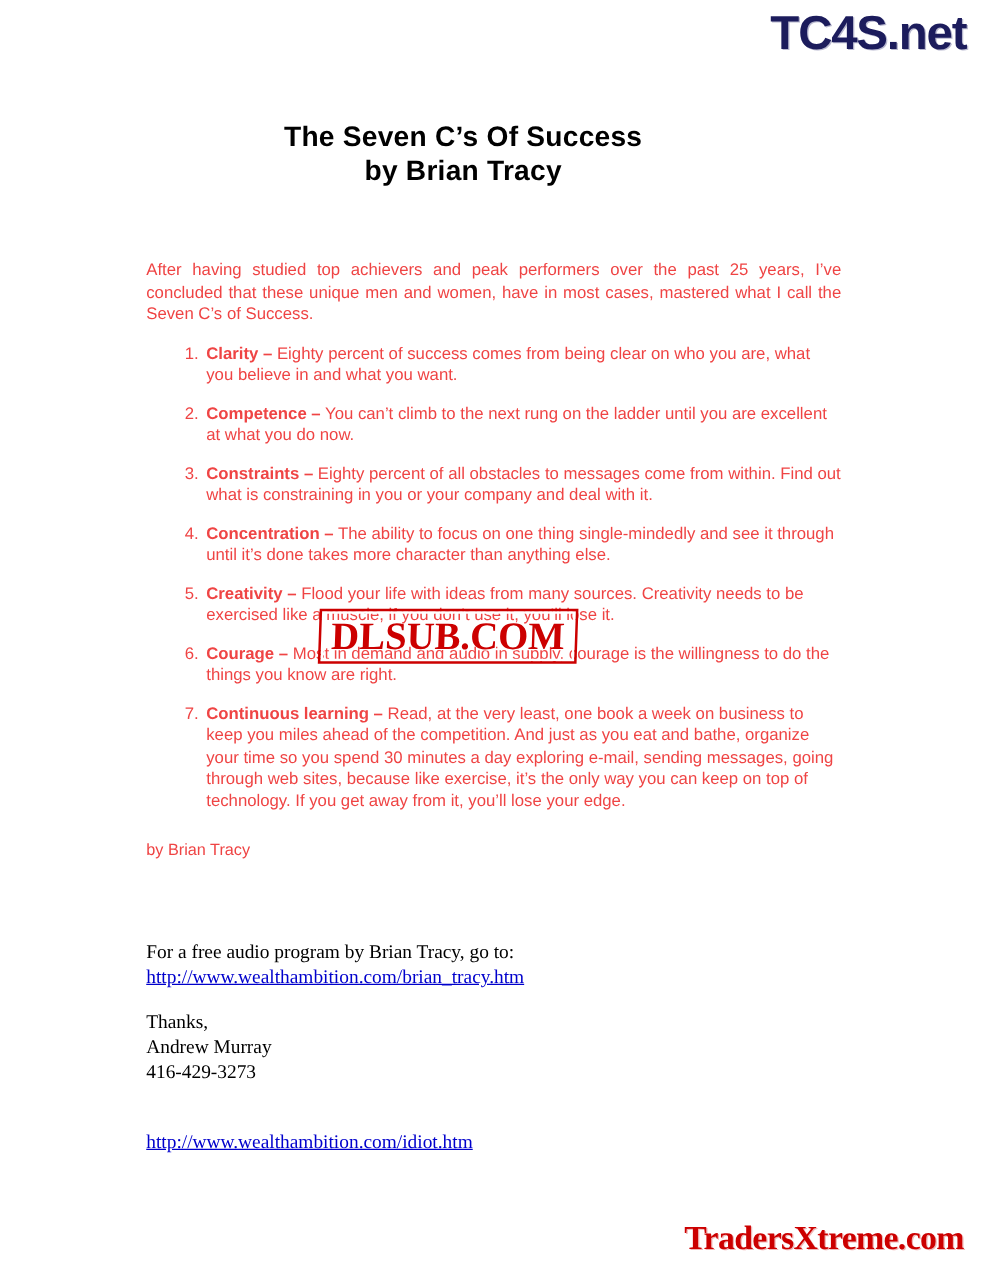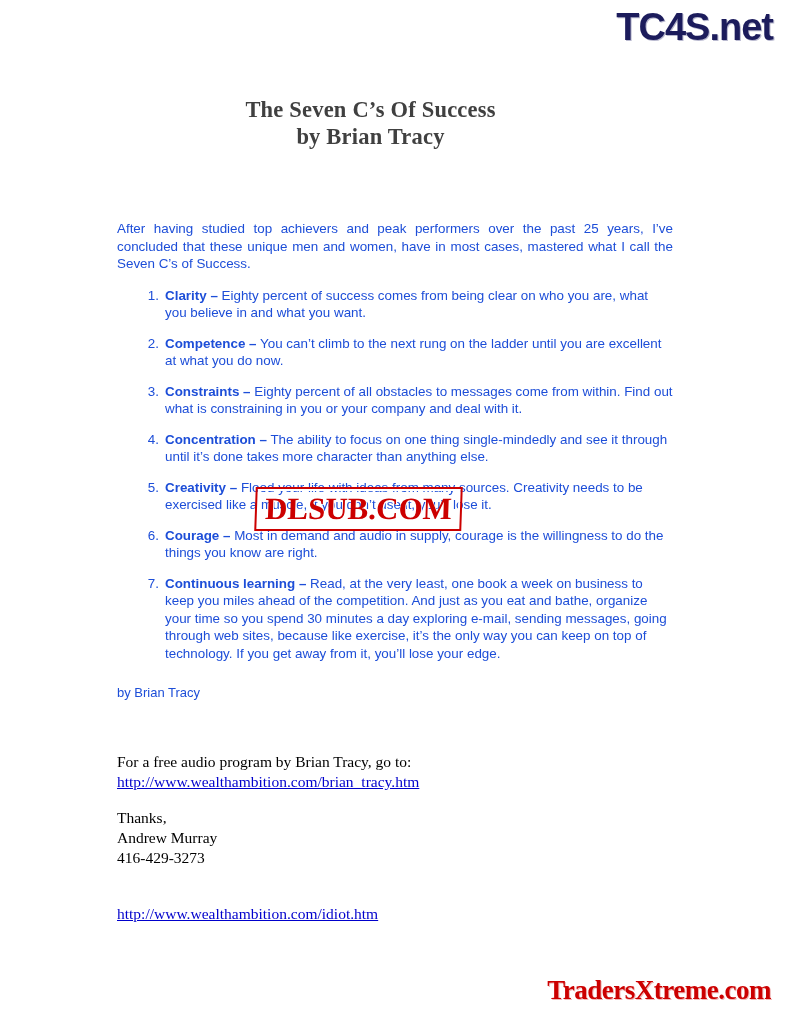--- a/index.html
+++ b/index.html
@@ -34,39 +34,38 @@
     letter-spacing: -1px;
     text-shadow: 1px 1px 0 #b9b9cf;
   }
   
   .doc-title {
     position: absolute;
     top: 96px;
     left: 0;
     width: 741px;
     text-align: center;
-    color: #404040;
+    color: #000000;
     font-weight: bold;
     font-size: 22.5px;
     line-height: 27px;
     letter-spacing: 0.2px;
-    font-family: Liberation Serif, serif;
   }
   .doc-title .line2 {
     display: block;
   }
   
   .content {
     position: absolute;
     left: 117px;
-    top: 220px;
+    top: 207px;
     width: 556px;
     font-size: 13.4px;
     line-height: 17.5px;
-    color: #1d4ed8;
+    color: #ef4444;
   }
   .intro {
     margin: 0 0 14px 0;
     text-align: justify;
   }
   ol.clist {
     margin: 0;
     padding: 0 0 0 30px;
     list-style: none;
     counter-reset: citem;

